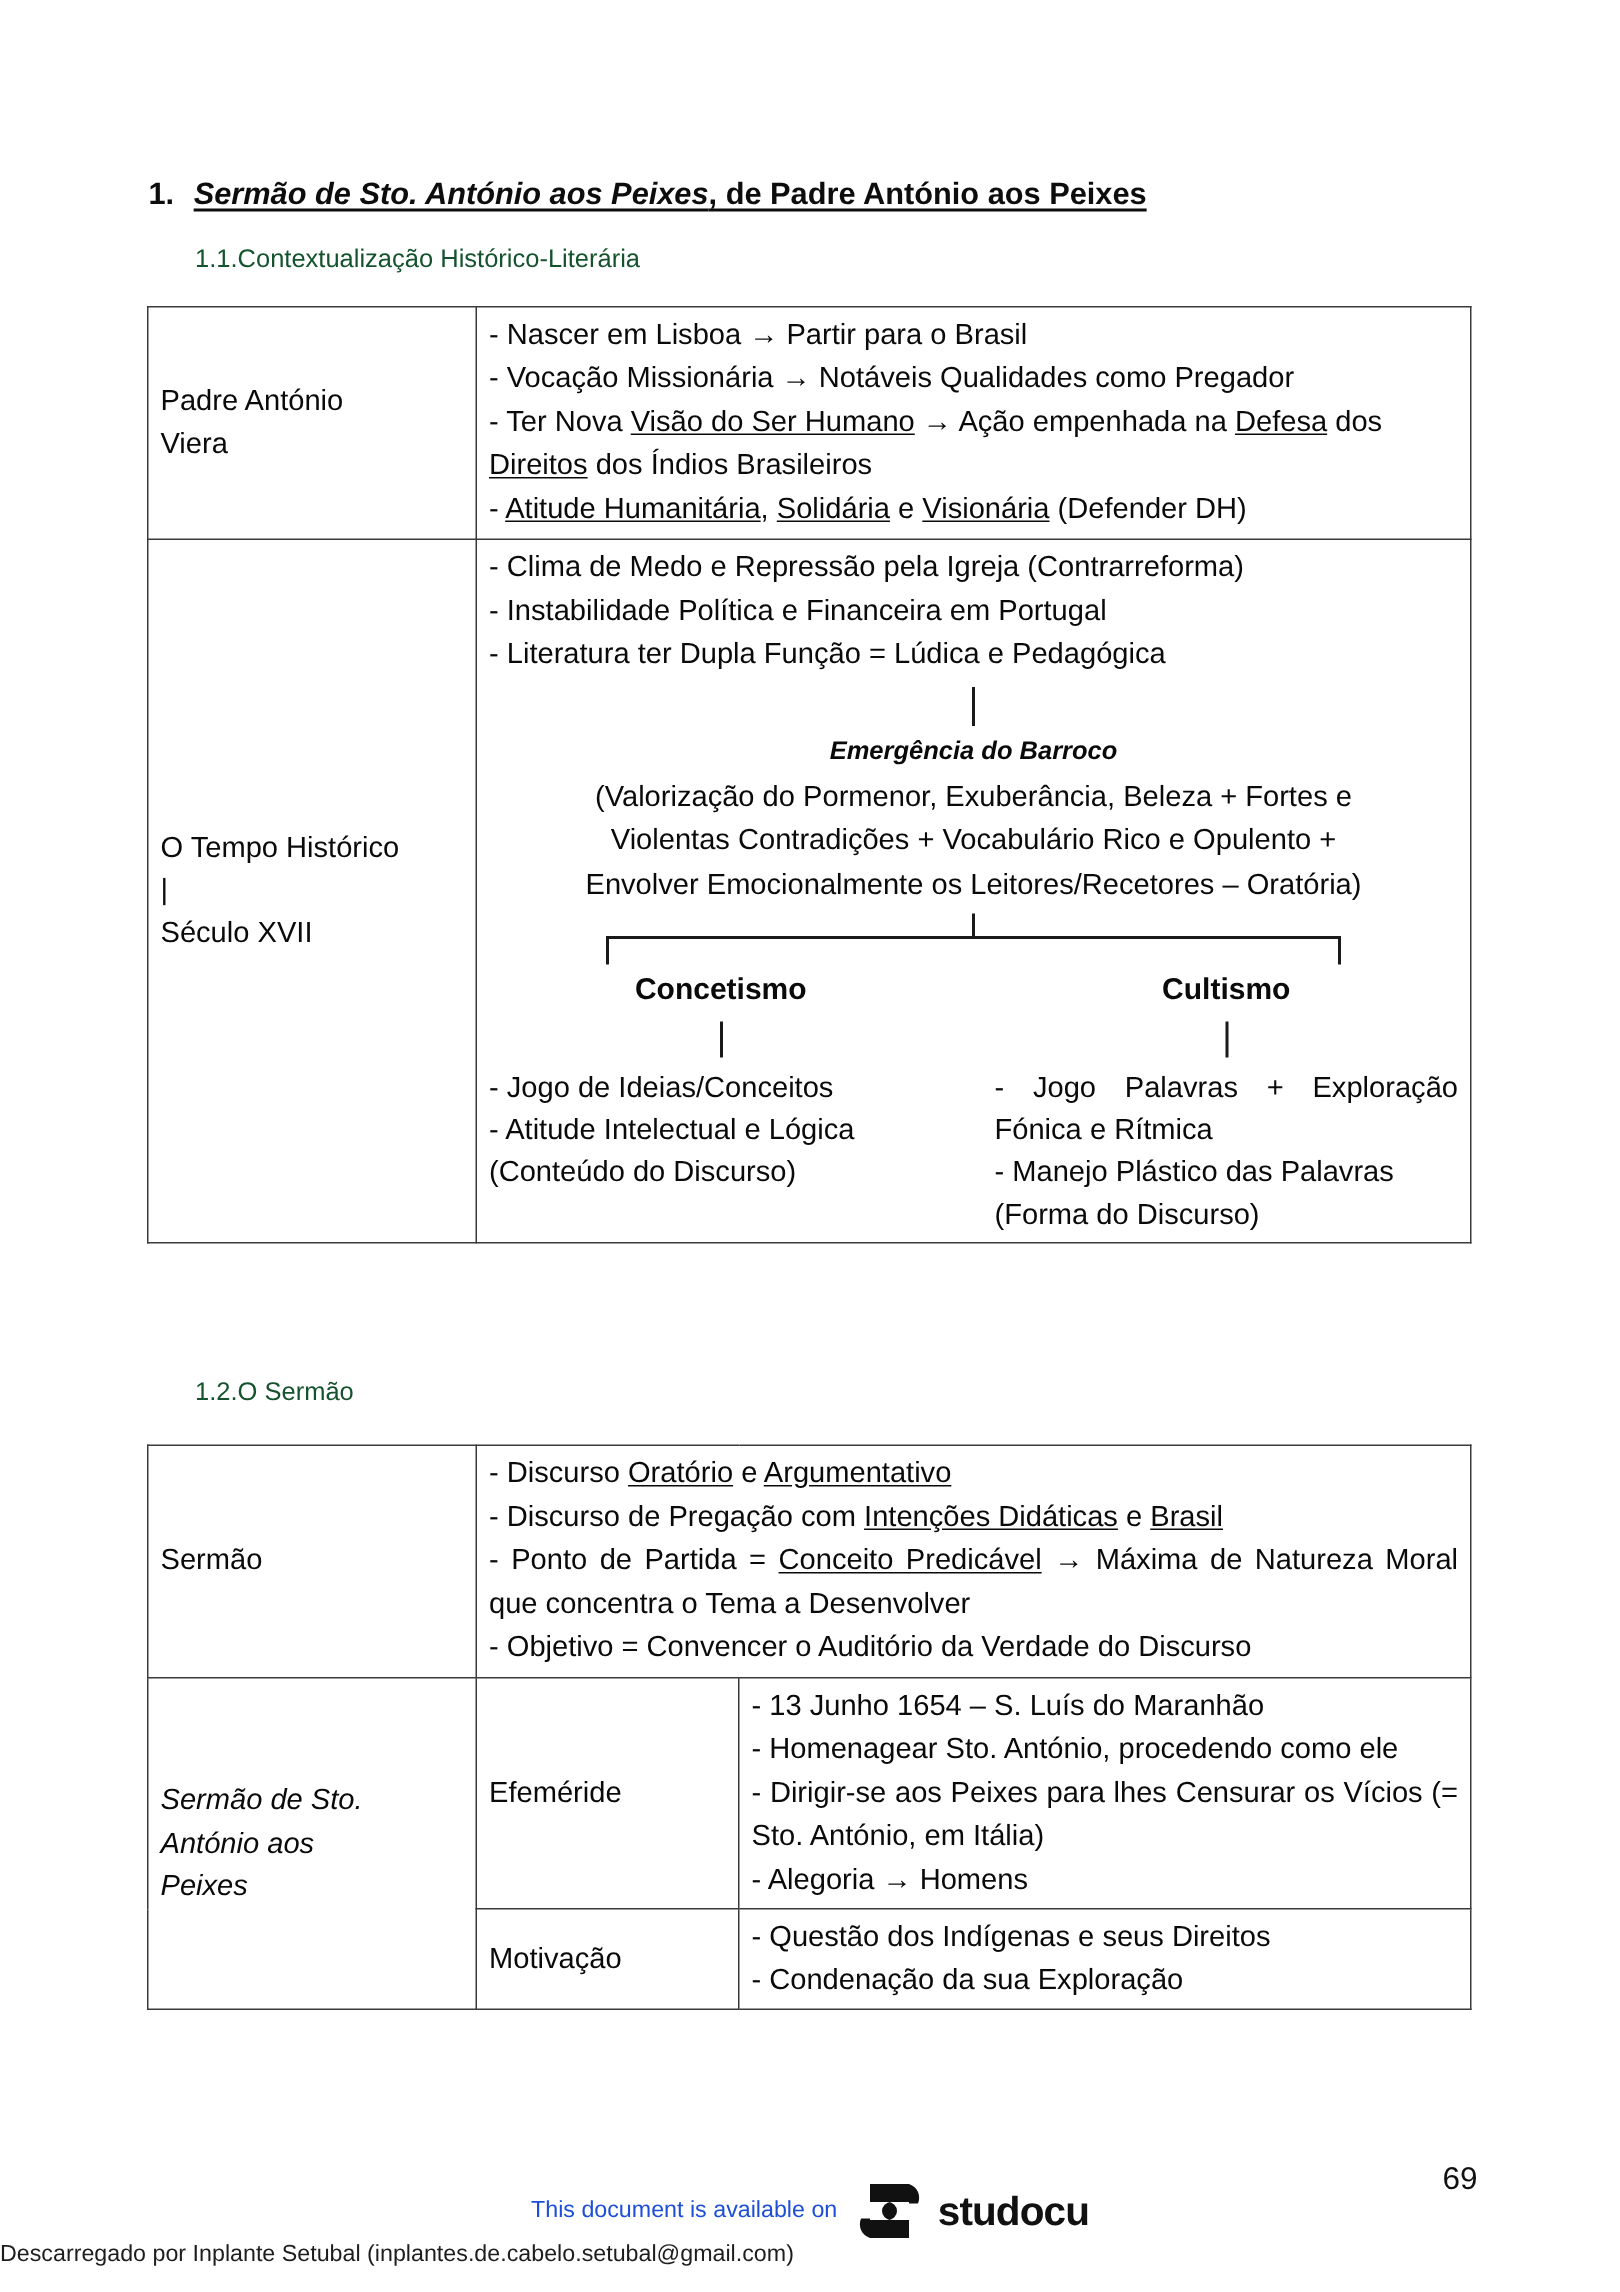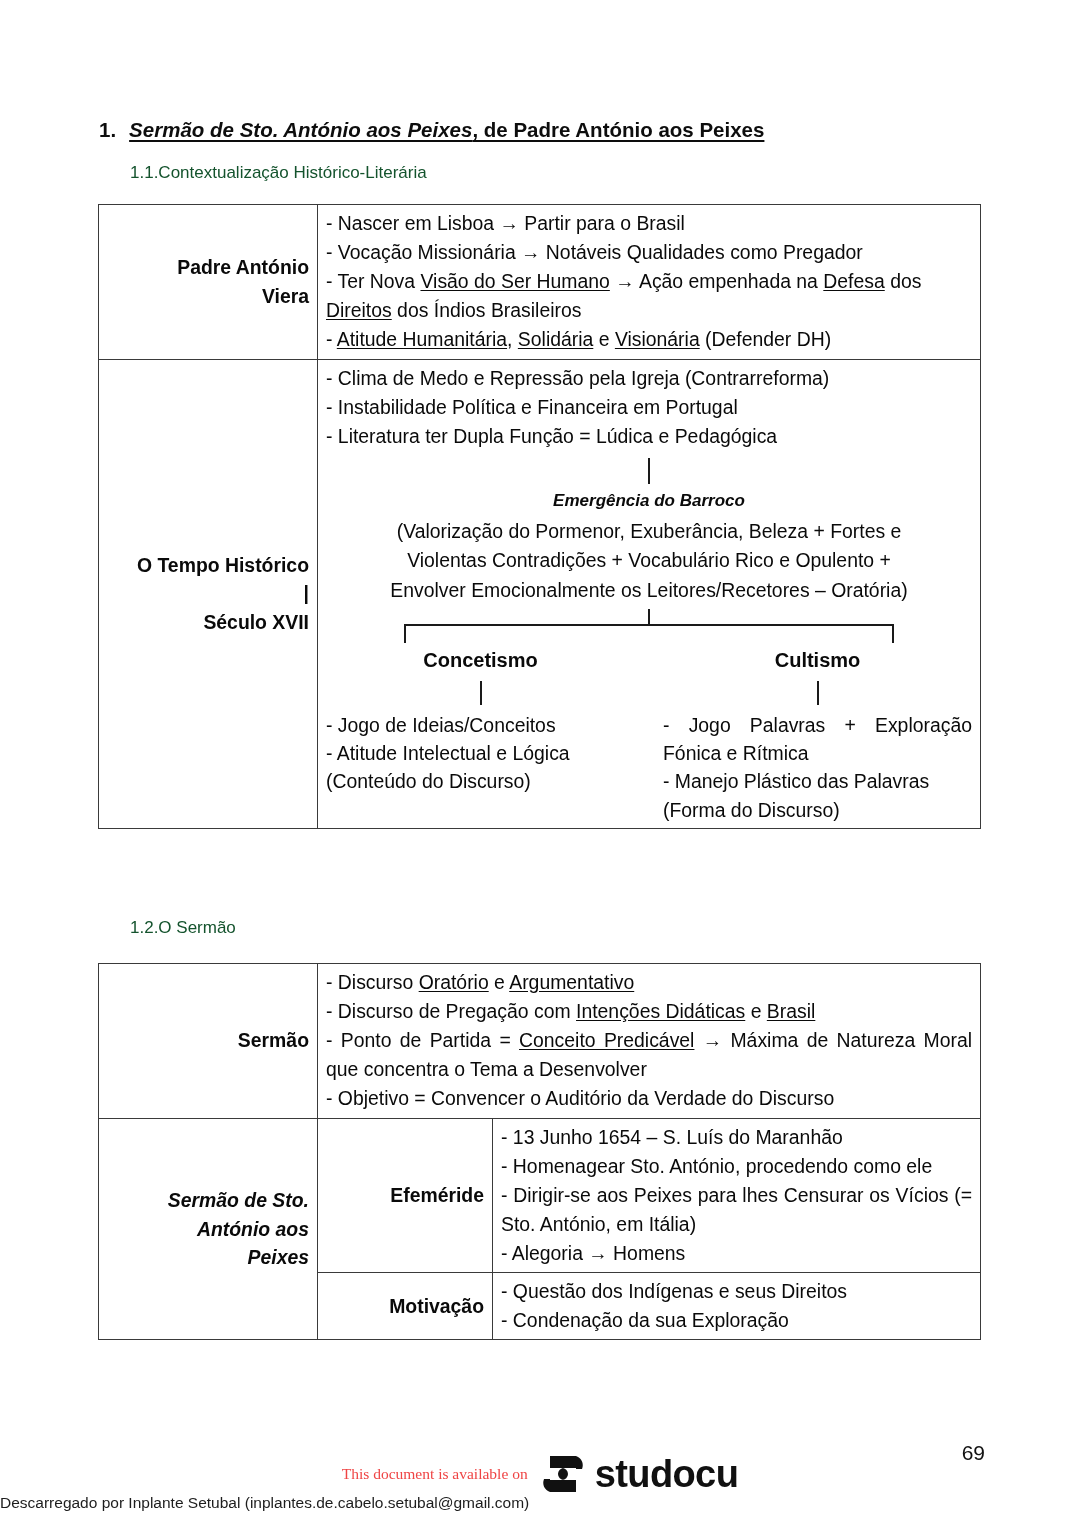--- a/index.html
+++ b/index.html
@@ -62,22 +62,22 @@
   }
   table.doc td {
     border: 1.6px solid #3a3a3a;
     vertical-align: middle;
     padding: 4px 8px;
   }
   .t1 { top: 204px; left: 98px; width: 882px; }
   .t2 { top: 963px; left: 98px; width: 882px; }
 
   .lbl {
-    text-align: right;
-    font-weight: bold;
+    text-align: left;
+    font-weight: normal;
     line-height: 1.48;
   }
   .lbl.ital { font-style: italic; }
 
   .body-cell { line-height: 1.50; padding: 6px 10px 6px 12px; }
   .body-cell p { margin: 0; }
   .just { text-align: justify; text-align-last: left; }
   u.ul { text-decoration: underline; text-underline-offset: 2px; }
   .arrow { font-weight: bold; }
 
@@ -167,31 +167,31 @@
     top: 1452px;
     left: 0;
     width: 1080px;
     display: flex;
     align-items: center;
     justify-content: center;
     gap: 14px;
   }
   .studocu-avail {
     font-size: 15.5px;
-    color: #ef4444;
-    font-family: Liberation Serif, serif;
+    color: #1d4ed8;
+    font-family: Liberation Sans, sans-serif;
   }
   .studocu-logo {
     display: flex;
     align-items: center;
     gap: 9px;
   }
   .studocu-mark { display: block; }
   .studocu-word {
-    font-size: 38px;
+    font-size: 27px;
     font-weight: bold;
     letter-spacing: -0.6px;
     color: #111;
   }
   .downloaded-by {
     position: absolute;
     top: 1494px;
     left: 0;
     width: 1072px;
     font-size: 15.5px;

